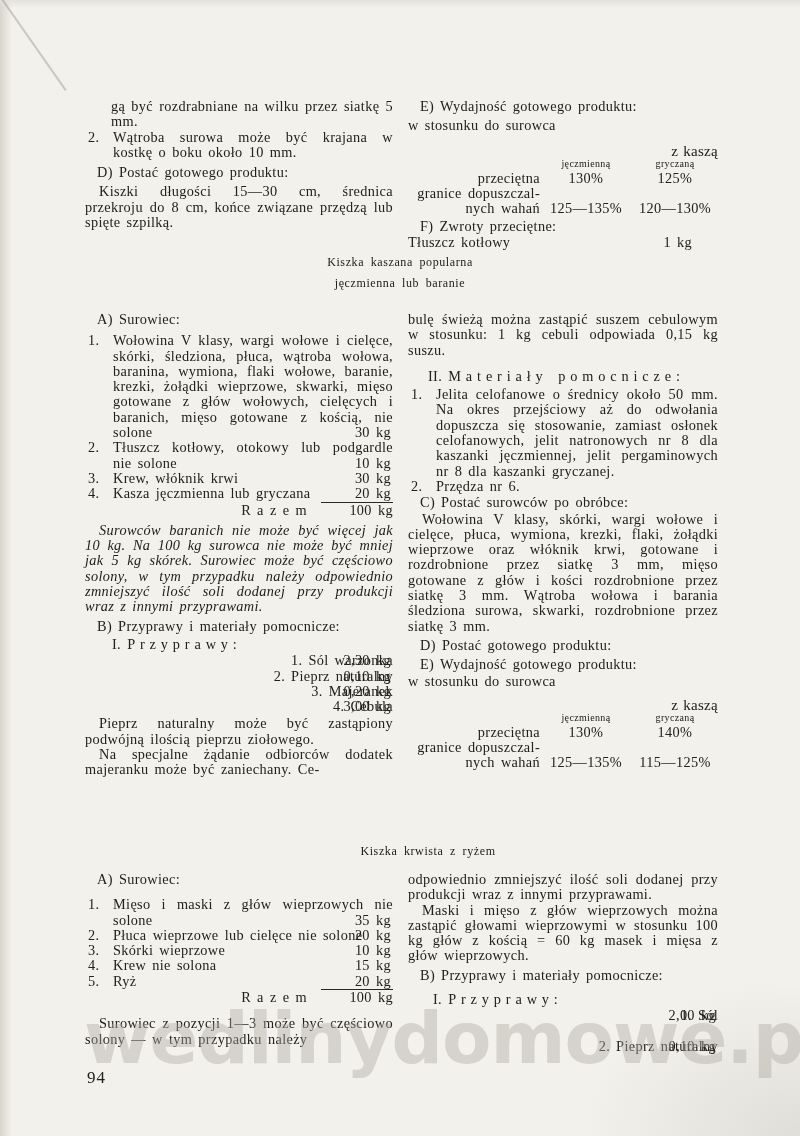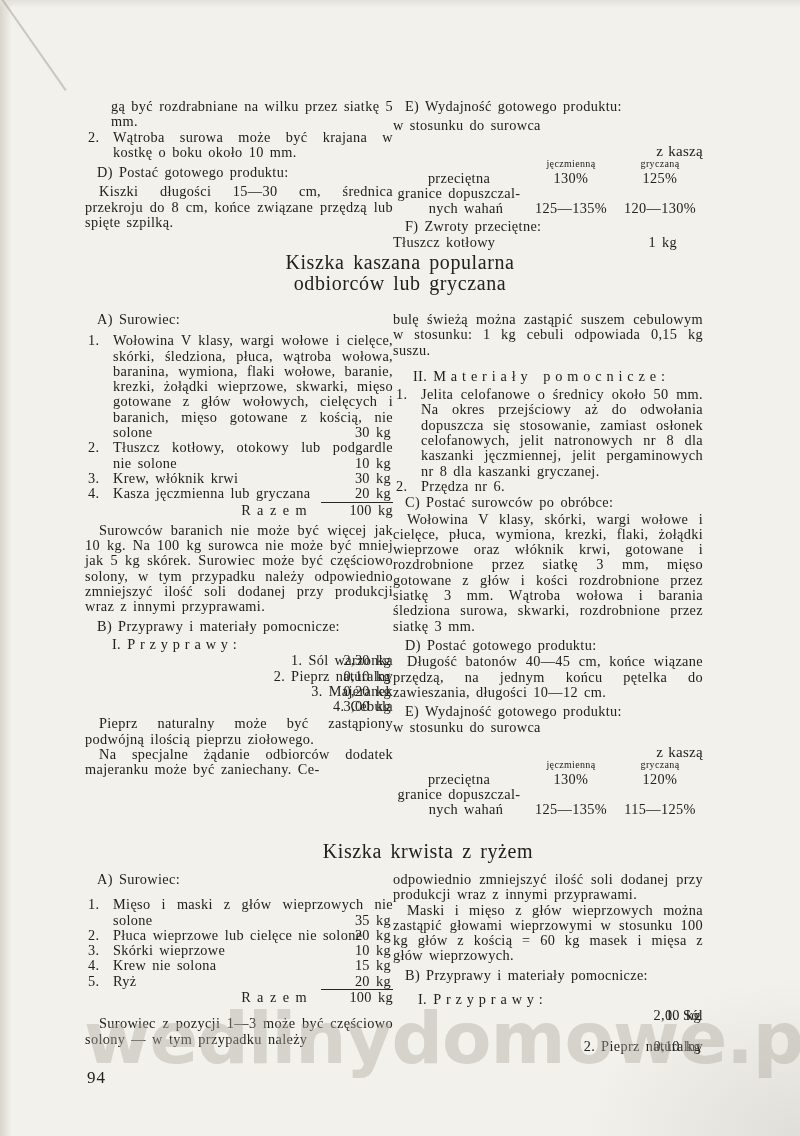--- a/index.html
+++ b/index.html
@@ -14,30 +14,30 @@
   p,div,h2{margin:0;padding:0;font-weight:normal;}
   .edge-left{position:absolute;left:0;top:0;width:12px;height:100%;
     background:linear-gradient(to right,#d8d5cd,rgba(242,241,236,0));}
   .edge-top{position:absolute;left:0;top:0;width:100%;height:8px;
     background:linear-gradient(to bottom,#e3e1da,rgba(242,241,236,0));}
   .crease{position:absolute;left:-52px;top:28px;width:150px;height:1.5px;
     background:rgba(125,122,112,0.35);transform:rotate(55deg);}
   .corner-shade{position:absolute;right:0;bottom:0;width:220px;height:160px;
     background:radial-gradient(ellipse at bottom right,rgba(190,187,178,0.35),rgba(242,241,236,0) 70%);}
 
-  .sec{position:absolute;left:85px;width:633px;display:flex;}
+  .sec{position:absolute;left:85px;width:633px;display:flex;gap:15px;}
   .sec-top{top:99px;}
   .sec-main{top:312px;}
   .sec-bottom{top:872px;}
   .col{text-align:justify;}
   .col-l{width:308px;flex:none;}
   .col-r{width:310px;flex:none;}
 
   .title{position:absolute;left:0;width:800px;text-align:center;
-    font-size:20px;line-height:21px;letter-spacing:0.6px;word-spacing:3px;}
+    font-size:12px;line-height:21px;letter-spacing:0.6px;word-spacing:3px;}
   .t1{top:252px;}
   .t2{top:841px;margin-left:28px;}
 
   .cont{padding-left:26px;}
   .noind{}
   .para{text-indent:14px;}
   .subhead{text-indent:12px;margin-top:5px;margin-bottom:4px;}
   .subhead-flow{text-indent:12px;margin-top:4px;margin-bottom:1px;}
 
   .li{position:relative;padding-left:28px;}
@@ -61,21 +61,21 @@
   .sprow-gap{margin-top:15px;}
 
   .wtab{margin-top:10px;}
   .wtab .gh{margin-left:132px;width:178px;text-align:right;
     font-size:15px;line-height:12px;letter-spacing:0.3px;word-spacing:1px;}
   .wtab .cols{display:grid;grid-template-columns:132px 92px 86px;
     font-size:10px;line-height:14px;}
   .wtab .cols .c1{grid-column:2;text-align:center;}
   .wtab .cols .c2{grid-column:3;text-align:center;}
   .trow{display:grid;grid-template-columns:132px 92px 86px;}
-  .trow .tl{text-align:center;}
+  .trow .tl{text-align:right;}
   .trow .tl.ind2{padding-left:14px;}
   .trow .tv{text-align:center;white-space:nowrap;}
 
   .zwrow{display:flex;justify-content:space-between;padding-right:26px;}
 
   .pnum{position:absolute;left:87px;top:1070px;font-size:17px;letter-spacing:1px;}
   .wm{position:absolute;left:84px;top:1002px;white-space:nowrap;
     font-family:"DejaVu Sans","Liberation Sans",sans-serif;font-weight:bold;
     font-size:72px;line-height:1;letter-spacing:-1px;
     color:rgba(173,170,159,0.42);}
@@ -124,21 +124,21 @@
       <p class="subhead" style="margin-top:3px;margin-bottom:0;">F) Zwroty przeciętne:</p>
       <div class="zwrow">
         <span>Tłuszcz kotłowy</span>
         <span>1 kg</span>
       </div>
     </div>
   </section>
 
   <h2 class="title t1">
     <div>Kiszka kaszana popularna</div>
-    <div>odbiorców lub gryczana</div>
+    <div>jęczmienna lub baranie</div>
   </h2>
 
   <section class="sec sec-main">
     <div class="col col-l">
       <p class="subhead" style="margin-top:0;margin-bottom:6px;">A) Surowiec:</p>
 
       <div class="li">
         <span class="num">1.</span><span>Wołowina V klasy, wargi wołowe i cielęce, skórki, śledziona, płuca, wątroba wołowa, baranina, wymiona, flaki wołowe, baranie, krezki, żołądki wieprzowe, skwarki, mięso gotowane z głów wołowych, cielęcych i baranich, mięso gotowane z kością, nie solone</span>
         <span class="val">30 kg</span>
       </div>
@@ -152,21 +152,21 @@
       </div>
       <div class="li">
         <span class="num">4.</span><span>Kasza jęczmienna lub gryczana</span>
         <span class="val">20 kg</span>
       </div>
       <div class="razem">
         <span class="rlabel">Razem</span>
         <span class="rval">100 kg</span>
       </div>
 
-      <p class="para" style="margin-top:5px;">Surowców baranich nie może być więcej jak 10 kg. Na 100 kg surowca nie może być mniej jak 5 kg skórek. Surowiec może być częściowo solony, w tym przypadku należy odpowiednio zmniejszyć ilość soli dodanej przy produkcji wraz z innymi przyprawami.</p>
+      <p class="para" style="margin-top:5px;font-style:italic;">Surowców baranich nie może być więcej jak 10 kg. Na 100 kg surowca nie może być mniej jak 5 kg skórek. Surowiec może być częściowo solony, w tym przypadku należy odpowiednio zmniejszyć ilość soli dodanej przy produkcji wraz z innymi przyprawami.</p>
       <p class="subhead-flow">B) Przyprawy i materiały pomocnicze:</p>
       <div class="roman-head">
         <span>I.</span>
         <span class="spaced">Przyprawy:</span>
       </div>
       <div class="sprows">
         <div class="sprow">
           <span class="snum">1.</span><span>Sól warzonka</span>
           <span class="sval">2,30 kg</span>
         </div>
@@ -195,33 +195,32 @@
       </div>
       <div class="li">
         <span class="num">1.</span><span>Jelita celofanowe o średnicy około 50 mm. Na okres przejściowy aż do odwołania dopuszcza się stosowanie, zamiast osłonek celofanowych, jelit natronowych nr 8 dla kaszanki jęczmiennej, jelit pergaminowych nr 8 dla kaszanki gryczanej.</span>
       </div>
       <div class="li">
         <span class="num">2.</span><span>Przędza nr 6.</span>
       </div>
       <p class="subhead-flow" style="margin-top:1px;">C) Postać surowców po obróbce:</p>
       <p class="para">Wołowina V klasy, skórki, wargi wołowe i cielęce, płuca, wymiona, krezki, flaki, żołądki wieprzowe oraz włóknik krwi, gotowane i rozdrobnione przez siatkę 3 mm, mięso gotowane z głów i kości rozdrobnione przez siatkę 3 mm. Wątroba wołowa i barania śledziona surowa, skwarki, rozdrobnione przez siatkę 3 mm.</p>
       <p class="subhead-flow">D) Postać gotowego produktu:</p>
-      <p class="para">Długość batonów 40—45 cm, końce wiązane przędzą, na jednym końcu pętelka do zawieszania, długości 10—12 cm.</p>
       <p class="subhead-flow">E) Wydajność gotowego produktu:</p>
       <p class="noind">w stosunku do surowca</p>
       <div class="wtab">
         <div class="gh">z kaszą</div>
         <div class="cols">
           <span class="c1">jęczmienną</span>
           <span class="c2">gryczaną</span>
         </div>
         <div class="trow">
           <span class="tl">przeciętna</span>
           <span class="tv">130%</span>
-          <span class="tv">120%</span>
+          <span class="tv">140%</span>
         </div>
         <div class="trow">
           <span class="tl">granice dopuszczal-</span>
         </div>
         <div class="trow">
           <span class="tl ind2">nych wahań</span>
           <span class="tv">125—135%</span>
           <span class="tv">115—125%</span>
         </div>
       </div>

